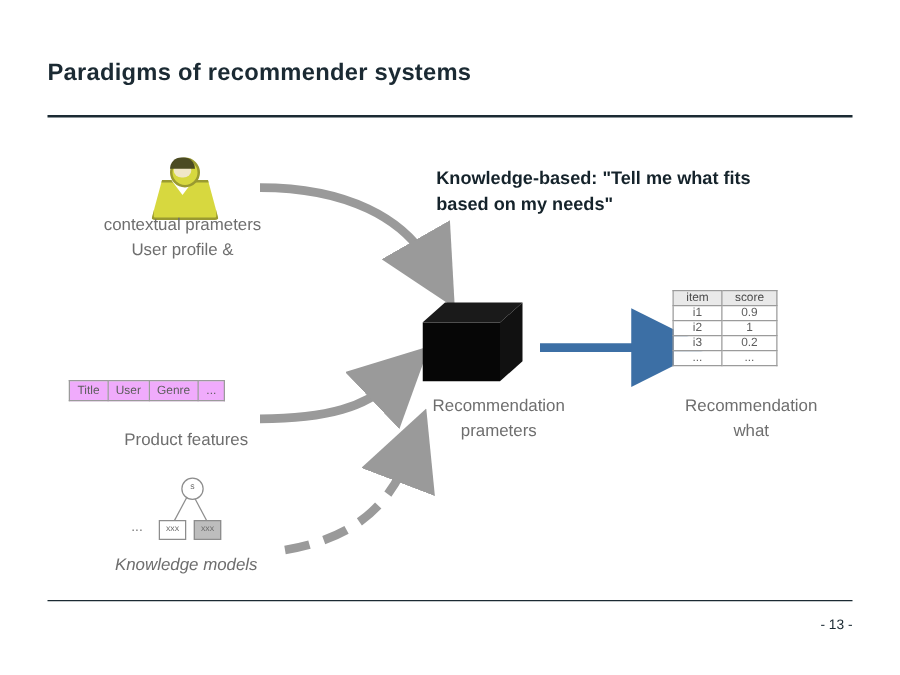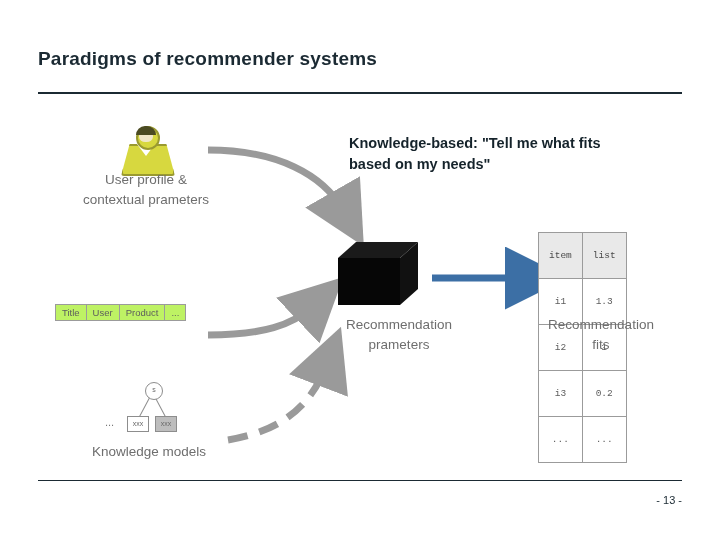--- a/index.html
+++ b/index.html
@@ -140,20 +140,21 @@
   }
   .lbl-product {
     left: 22px;
     top: 232px;
     width: 178px;
   }
   .lbl-knowledge {
     left: 18px;
     top: 332px;
     width: 186px;
+    font-style: italic;
   }
   .lbl-component {
     left: 268px;
     top: 205px;
     width: 186px;
   }
   .lbl-list {
     left: 470px;
     top: 205px;
     width: 186px;
@@ -165,21 +166,21 @@
     left: 17px;
     top: 194px;
     border-collapse: collapse;
     font-size: 9.5px;
     color: #5d5d5d;
   }
   .feat-table td {
     border: 1px solid #9b9b9b;
     padding: 2px 6px;
     text-align: center;
-    background: #bef264;
+    background: #f0abfc;
     white-space: nowrap;
   }
 
   
   .kg {
     position: absolute;
     left: 55px;
     top: 272px;
     width: 110px;
     height: 56px;
@@ -212,24 +213,23 @@
   .rec-table {
     position: absolute;
     left: 500px;
     top: 122px;
     border-collapse: collapse;
     font-size: 9.5px;
     color: #5d5d5d;
   }
   .rec-table td {
     border: 1px solid #9b9b9b;
-    padding: 17px 10px;
+    padding: 0 10px;
     text-align: center;
     background: #ffffff;
-    font-family: Liberation Mono, monospace;
   }
   .rec-table tr.head td {
     background: #e9e9e9;
     color: #4a4a4a;
   }
 
   svg.arrows {
     position: absolute;
     left: 0;
     top: 0;
@@ -273,34 +273,35 @@
     </svg>
 
     <div class="user-icon">
       <div class="user-body"></div>
       <div class="user-collar"></div>
       <div class="user-head"></div>
       <div class="user-face"></div>
       <div class="user-hair"></div>
     </div>
     <div class="lbl lbl-user">
+      <div>contextual prameters</div>
       <div>User profile &amp;</div>
-      <div>contextual prameters</div>
     </div>
 
     <table class="feat-table">
       <tbody>
           <tr>
         <td>Title</td>
         <td>User</td>
-        <td>Product</td>
+        <td>Genre</td>
         <td>...</td>
       </tr>
     </tbody>
       </table>
+    <div class="lbl lbl-product">Product features</div>
 
     <div class="kg">
       <div class="kg-line" style="left:58px; top:14px; width:26px; transform: rotate(118deg);"></div>
       <div class="kg-line" style="left:62px; top:14px; width:26px; transform: rotate(62deg);"></div>
       <div class="kg-node kg-n1">s</div>
       <div class="kg-node kg-n2">xxx</div>
       <div class="kg-node kg-n3">xxx</div>
       <div class="kg-dots">...</div>
     </div>
     <div class="lbl lbl-knowledge">Knowledge models</div>
@@ -314,43 +315,43 @@
     </div>
     <div class="lbl lbl-component">
       <div>Recommendation</div>
       <div>prameters</div>
     </div>
 
     <table class="rec-table">
       <tbody>
           <tr class="head">
         <td>item</td>
-        <td>list</td>
+        <td>score</td>
       </tr>
       <tr>
         <td>i1</td>
-        <td>1.3</td>
+        <td>0.9</td>
       </tr>
       <tr>
         <td>i2</td>
         <td>1</td>
       </tr>
       <tr>
         <td>i3</td>
         <td>0.2</td>
       </tr>
       <tr>
         <td>...</td>
         <td>...</td>
       </tr>
     </tbody>
       </table>
     <div class="lbl lbl-list">
       <div>Recommendation</div>
-      <div>fits</div>
+      <div>what</div>
     </div>
 
   </div>
 
   <div class="footer-rule"></div>
   <div class="page-number">- 13 -</div>
 
 </div>
 
 </body></html>

